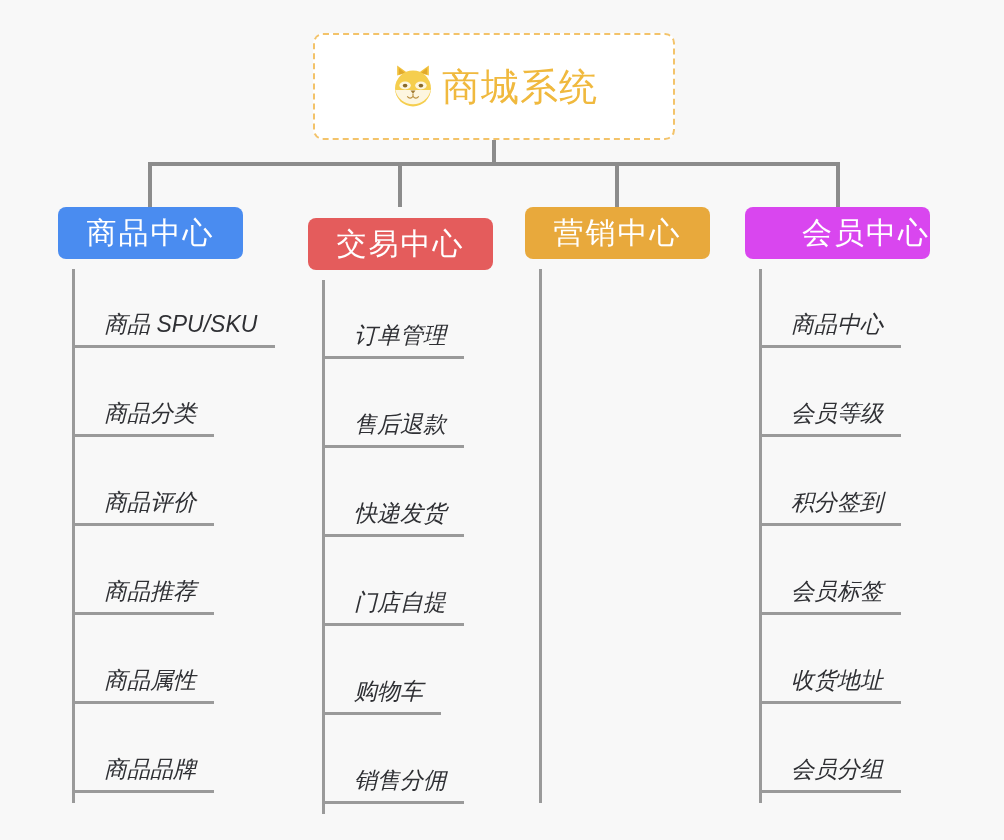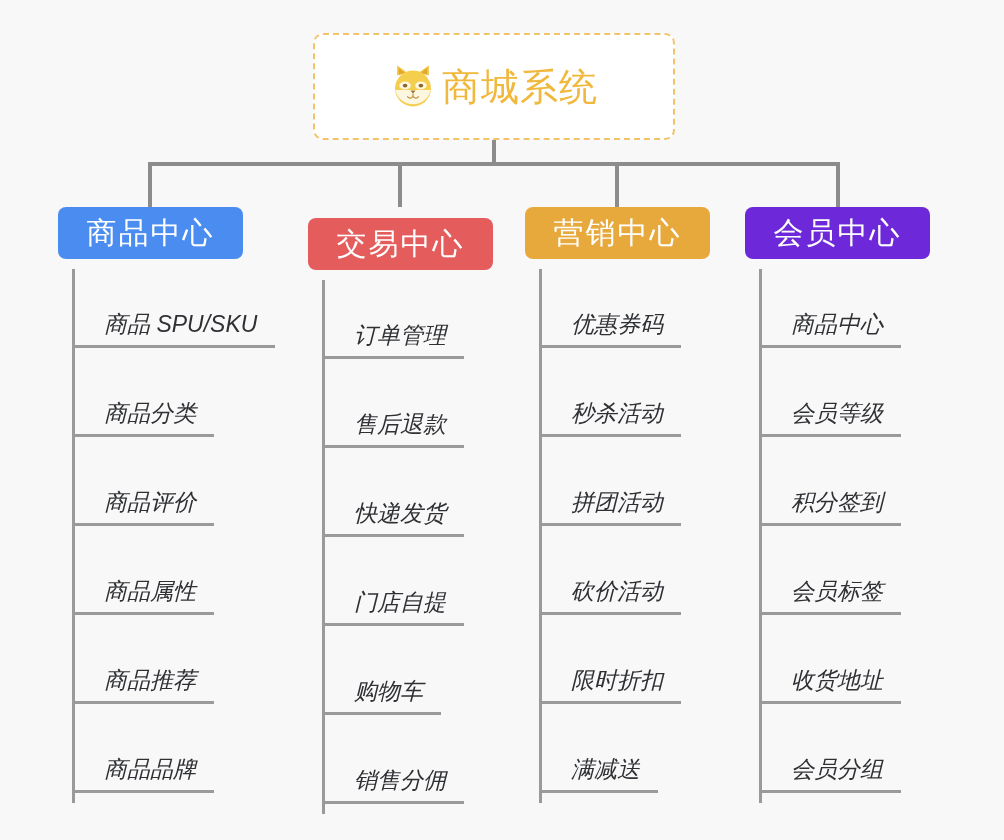--- a/index.html
+++ b/index.html
@@ -118,21 +118,21 @@
 
   
   .col-1 { left: 58px; }
   .col-2 { left: 308px; margin-top: 11px; }
   .col-3 { left: 525px; }
   .col-4 { left: 745px; }
 
   .col-1 .cat-box { width: 185px; background: #4a8cf0; }
   .col-2 .cat-box { width: 185px; background: #e45c5c; }
   .col-3 .cat-box { width: 185px; background: #e8a93c; font-family: Liberation Serif, serif; }
-  .col-4 .cat-box { width: 185px; background: #6d28d9; }
+  .col-4 .cat-box { width: 185px; background: #d946ef; justify-content: flex-end; }
 </style>
 </head>
 <body>
 
 <div id="mindmap">
 
   <div class="root-node">
     <span class="root-icon">
       <svg viewBox="0 0 64 64" width="46" height="46" aria-hidden="true">
 
@@ -176,26 +176,26 @@
       <div class="leaf">
           <span class="leaf-inner">商品 SPU/SKU</span>
         </div>
       <div class="leaf">
           <span class="leaf-inner">商品分类</span>
         </div>
       <div class="leaf">
           <span class="leaf-inner">商品评价</span>
         </div>
       <div class="leaf">
+          <span class="leaf-inner">商品推荐</span>
+        </div>
+      <div class="leaf">
           <span class="leaf-inner">商品属性</span>
         </div>
       <div class="leaf">
-          <span class="leaf-inner">商品推荐</span>
-        </div>
-      <div class="leaf">
           <span class="leaf-inner">商品品牌</span>
         </div>
     </div>
   </div>
 
   <div class="column col-2">
     <div class="cat-box">
       <span>交易中心</span>
     </div>
     <div class="trunk" style="height:534px;"></div>
@@ -219,49 +219,29 @@
           <span class="leaf-inner">销售分佣</span>
         </div>
     </div>
   </div>
 
   <div class="column col-3">
     <div class="cat-box">
       <span>营销中心</span>
     </div>
     <div class="trunk" style="height:534px;"></div>
+  </div>
+
+  <div class="column col-4">
+    <div class="cat-box">
+      <span>会员中心</span>
+    </div>
+    <div class="trunk" style="height:534px;"></div>
     <div class="leaf-list">
       <div class="leaf">
-          <span class="leaf-inner">优惠券码</span>
-        </div>
-      <div class="leaf">
-          <span class="leaf-inner">秒杀活动</span>
-        </div>
-      <div class="leaf">
-          <span class="leaf-inner">拼团活动</span>
-        </div>
-      <div class="leaf">
-          <span class="leaf-inner">砍价活动</span>
-        </div>
-      <div class="leaf">
-          <span class="leaf-inner">限时折扣</span>
-        </div>
-      <div class="leaf">
-          <span class="leaf-inner">满减送</span>
-        </div>
-    </div>
-  </div>
-
-  <div class="column col-4">
-    <div class="cat-box">
-      <span>会员中心</span>
-    </div>
-    <div class="trunk" style="height:534px;"></div>
-    <div class="leaf-list">
-      <div class="leaf">
           <span class="leaf-inner">商品中心</span>
         </div>
       <div class="leaf">
           <span class="leaf-inner">会员等级</span>
         </div>
       <div class="leaf">
           <span class="leaf-inner">积分签到</span>
         </div>
       <div class="leaf">
           <span class="leaf-inner">会员标签</span>

